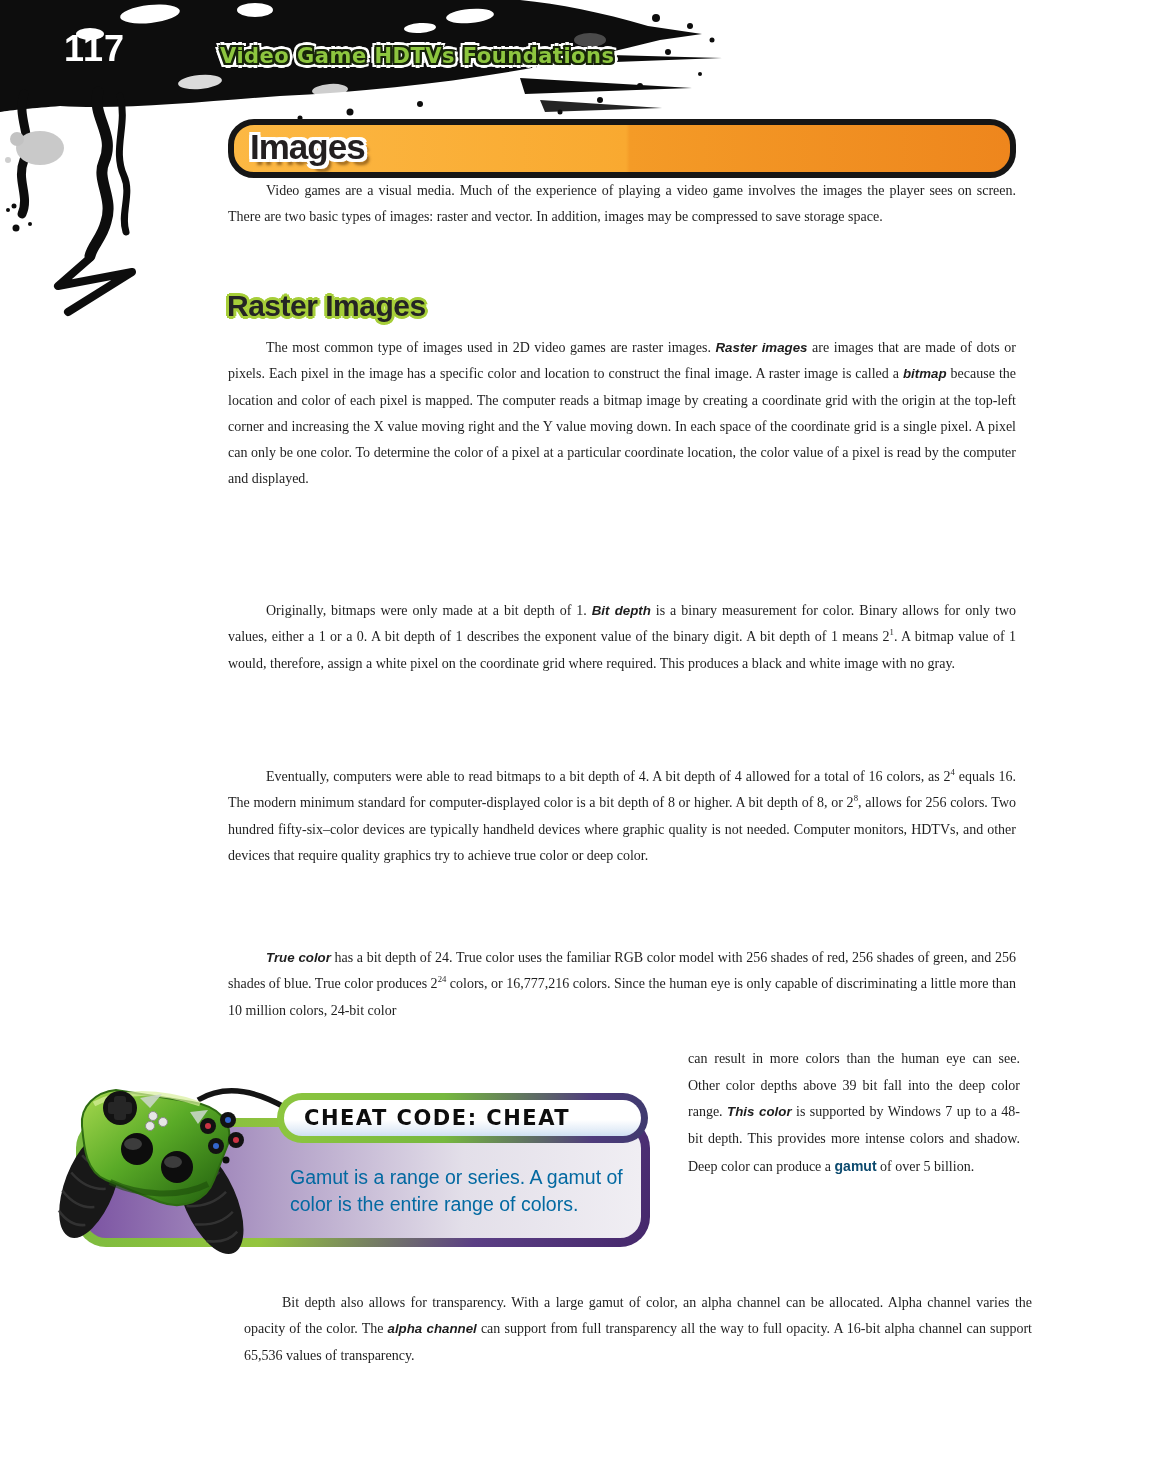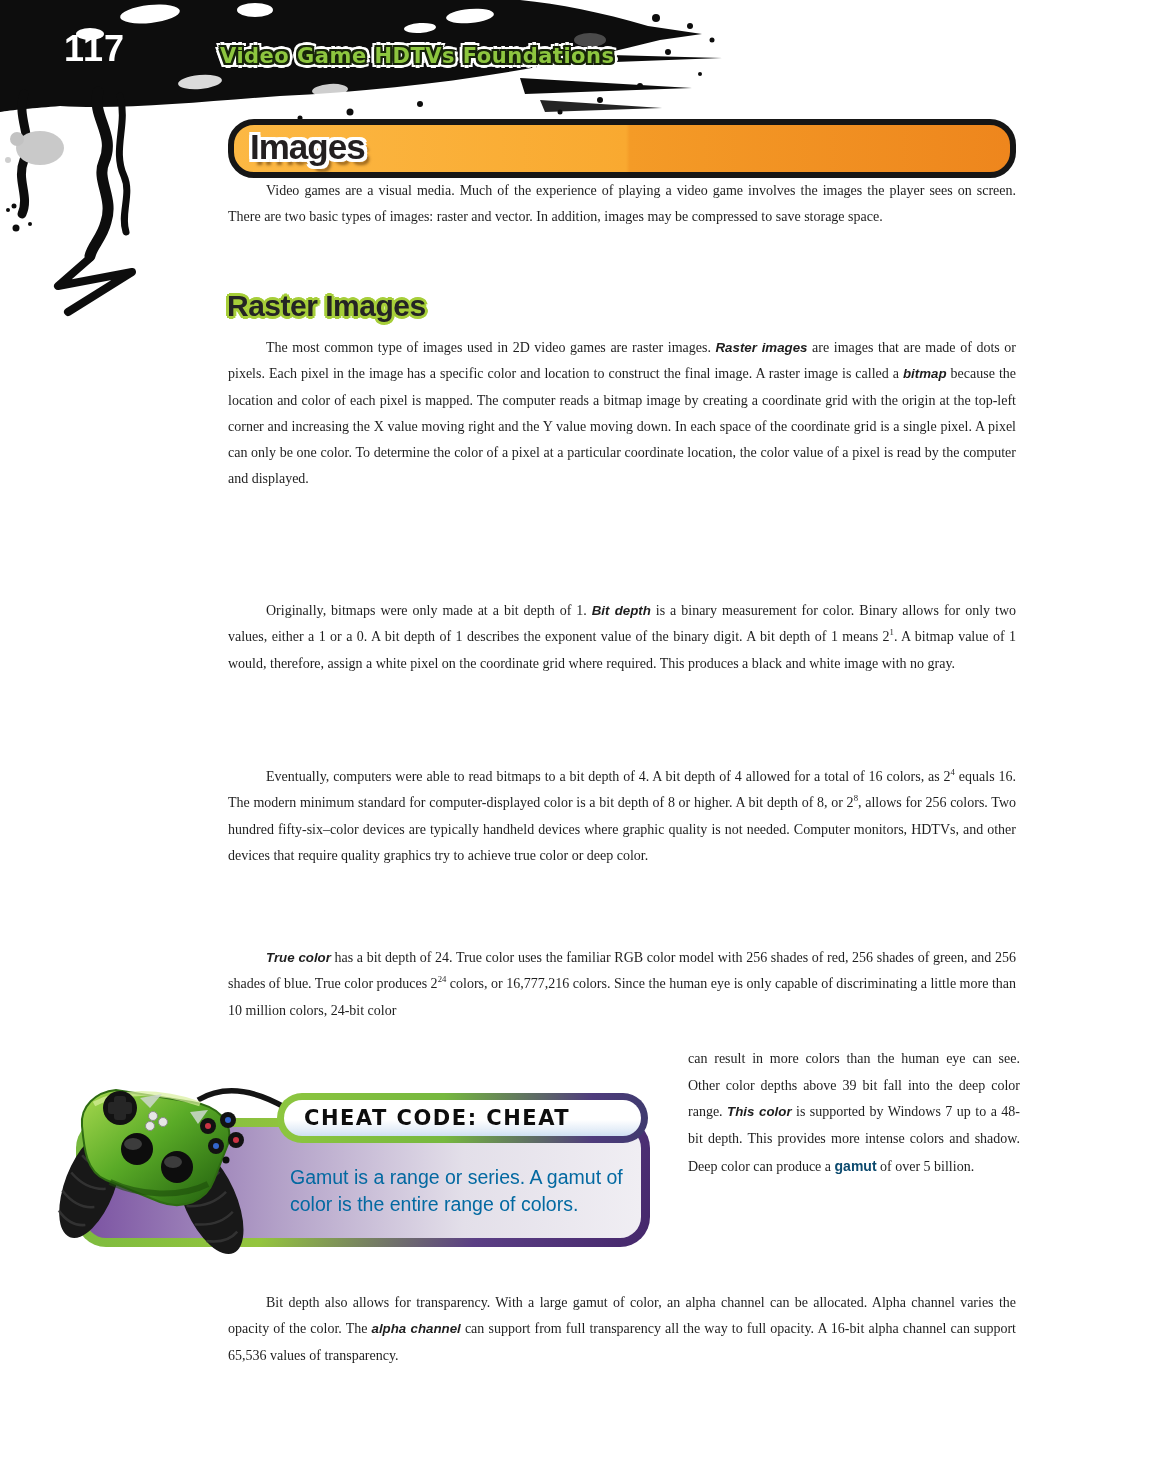--- a/index.html
+++ b/index.html
@@ -158,15 +158,15 @@
     <circle cx="186" cy="76" r="8" fill="#121212"></circle>
       <circle cx="186" cy="76" r="3" fill="#cc3344"></circle>
     <circle cx="176" cy="96" r="3.5" fill="#0d0d0d"></circle>
   </svg>
 
   <div class="callout-pill">
     <span>CHEAT CODE: CHEAT</span>
   </div>
   <div class="callout-body">Gamut is a range or series. A gamut of color is the entire range of colors.</div>
 
-  <p class="para indent" style="top:1290px;"><span>Bit depth also allows for transparency. With a large gamut of color, an alpha channel can be allocated. Alpha channel varies the opacity of the color. The </span><span class="bi">alpha channel</span><span> can support from full transparency all the way to full opacity. A 16-bit alpha channel can support 65,536 values of transparency.</span></p>
+  <p class="para indent" style="top:1290px;margin-left:16px;"><span>Bit depth also allows for transparency. With a large gamut of color, an alpha channel can be allocated. Alpha channel varies the opacity of the color. The </span><span class="bi">alpha channel</span><span> can support from full transparency all the way to full opacity. A 16-bit alpha channel can support 65,536 values of transparency.</span></p>
 
 </div>
 
 </body></html>

